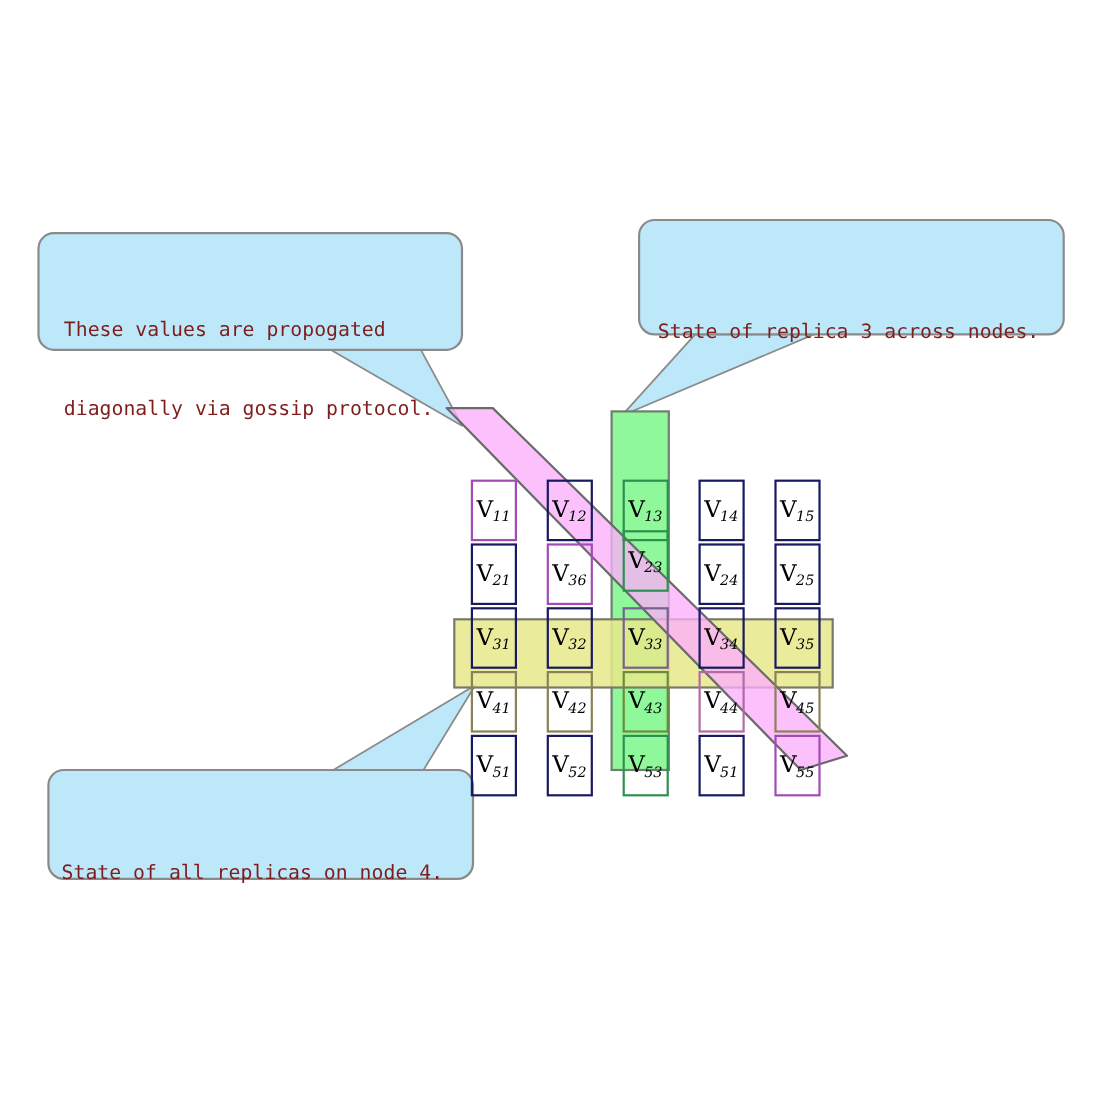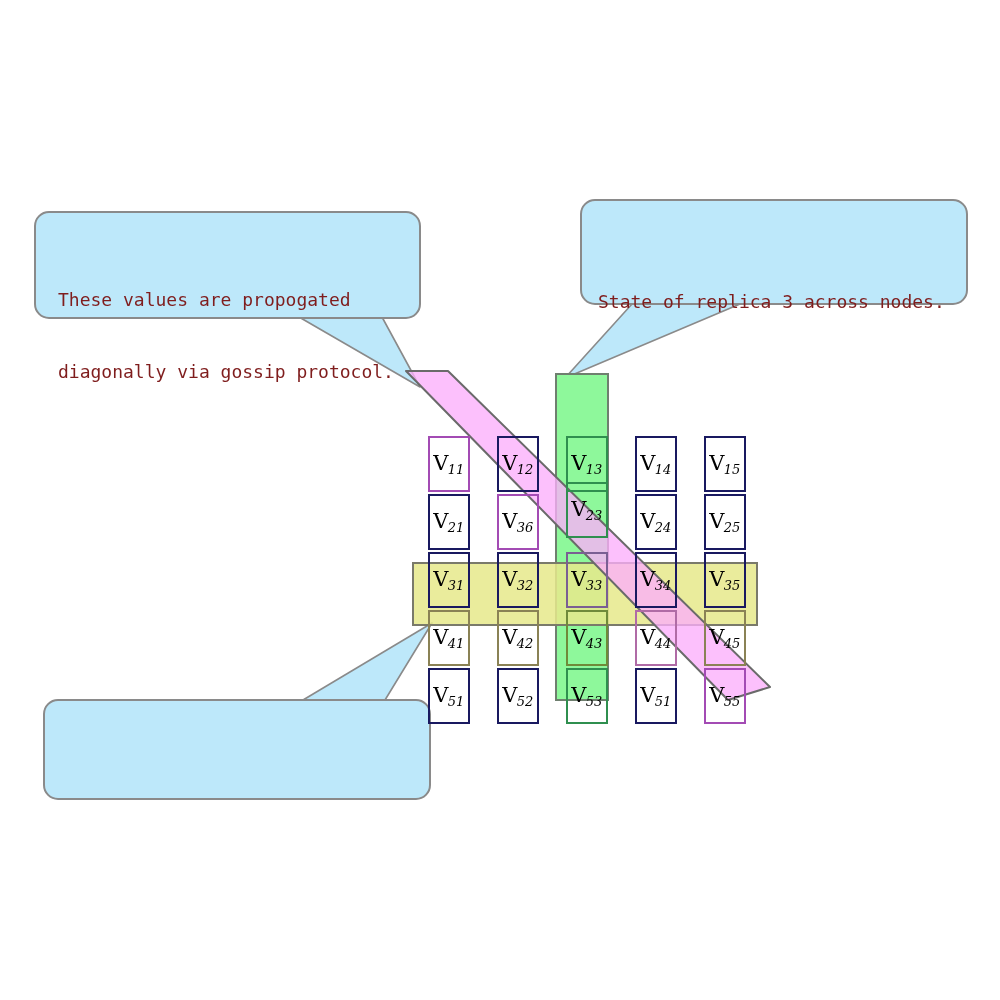--- a/index.html
+++ b/index.html
@@ -119,20 +119,23 @@
 
   <div class="callout-text" style="left:58px; top:239px; width:350px;">
     <div>These values are propogated</div>
     <div>diagonally via gossip protocol.</div>
   </div>
 
   <div class="callout-text" style="left:598px; top:241px; width:362px;">
     <div>State of replica 3 across nodes.</div>
   </div>
 
+  <div class="callout-text" style="left:56px; top:733px; width:366px;">
+    <div>State of all replicas on node 4.</div>
+  </div>
 
   <div id="grid">
       <div class="cell hl-magenta" style="left: 0px; top: 0px;">
         <span class="vlabel">V<sub>11</sub></span>
       </div>
       <div class="cell " style="left: 69px; top: 0px;">
         <span class="vlabel">V<sub>12</sub></span>
       </div>
       <div class="cell hl-green" style="left: 138px; top: 0px;">
         <span class="vlabel">V<sub>13</sub></span>

